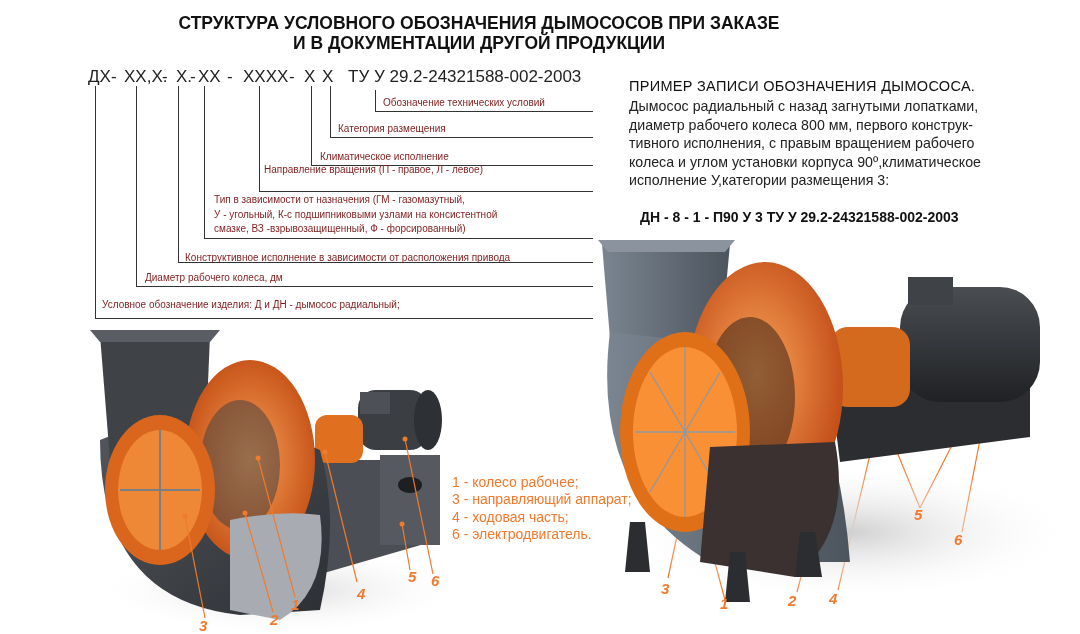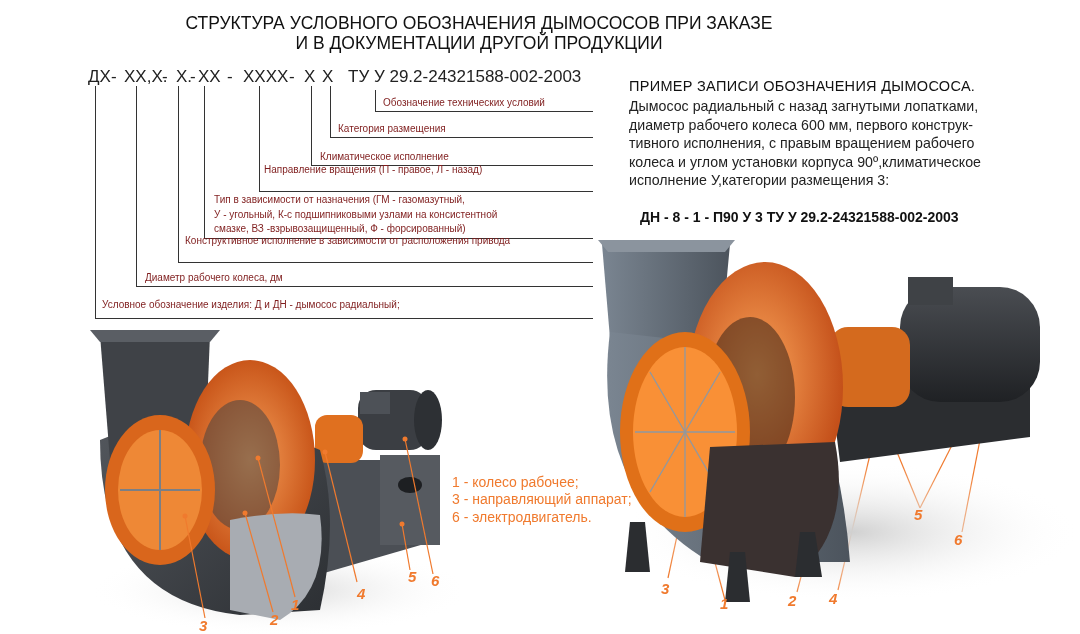--- a/index.html
+++ b/index.html
@@ -5,21 +5,21 @@
   html, body { margin: 0; padding: 0; }
   body {
     width: 1080px; height: 634px; position: relative; overflow: hidden;
     background: #ffffff;
     font-family: "Liberation Sans", "DejaVu Sans", sans-serif;
     color: #111;
   }
   .abs { position: absolute; }
   .title {
     left: 0; width: 958px; top: 13px; text-align: center;
-    font-weight: normal; font-size: 17.5px; line-height: 20px; color: #111;
+    font-weight: bold; font-size: 17.5px; line-height: 20px; color: #111;
   }
   .code-row {
     left: 88px; top: 67px; font-size: 17px; color: #222; white-space: pre;
   }
   .code-row span { position: absolute; top: 0; white-space: nowrap; }
   .vline { position: absolute; width: 1px; background: #333; }
   .hline { position: absolute; height: 1px; background: #333; }
   .desc {
     position: absolute; font-size: 10px; line-height: 14.5px; color: #7f1d1d; white-space: nowrap;
   }
@@ -71,35 +71,35 @@
 <div class="hline" style="left:259px; top:191px; width:334px"></div>
 <div class="hline" style="left:204px; top:238px; width:389px"></div>
 <div class="hline" style="left:178px; top:262px; width:415px"></div>
 <div class="hline" style="left:136px; top:286px; width:457px"></div>
 <div class="hline" style="left:95px;  top:318px; width:498px"></div>
 
 <div class="desc" style="left:383px; top:96px">Обозначение технических условий</div>
 <div class="desc" style="left:338px; top:122px">Категория размещения</div>
 <div class="desc" style="left:320px; top:150px">Климатическое исполнение</div>
 <div class="desc" style="left:264px; top:163px">
-  <div>Направление вращения (П - правое, Л - назад)</div>
+  <div>Направление вращения (П - правое, Л - левое)</div>
 </div>
 <div class="desc" style="left:214px; top:193px">
   <div>Тип в зависимости от назначения (ГМ - газомазутный,</div>
   <div>У - угольный, К-с подшипниковыми узлами на консистентной</div>
   <div>смазке, ВЗ -взрывозащищенный, Ф - форсированный)</div>
 </div>
-<div class="desc" style="left:185px; top:234px">Конструктивное исполнение в зависимости от расположения привода</div>
+<div class="desc" style="left:185px; top:251px">Конструктивное исполнение в зависимости от расположения привода</div>
 <div class="desc" style="left:145px; top:271px">Диаметр рабочего колеса, дм</div>
 <div class="desc" style="left:102px; top:298px">Условное обозначение изделия: Д и ДН - дымосос радиальный;</div>
 
 <div class="abs example-heading">ПРИМЕР  ЗАПИСИ  ОБОЗНАЧЕНИЯ  ДЫМОСОСА.</div>
 <div class="abs example-body">
   <div>Дымосос радиальный с назад загнутыми лопатками,</div>
-  <div>диаметр рабочего колеса 600 мм, первого конструк-</div>
+  <div>диаметр рабочего колеса 800 мм, первого конструк-</div>
   <div>тивного исполнения, с правым вращением рабочего</div>
   <div>колеса и углом установки корпуса 90º,климатическое</div>
   <div>исполнение У,категории размещения 3:</div>
 </div>
 <div class="abs example-code">ДН - 8 - 1 - П90  У 3 ТУ У 29.2-24321588-002-2003</div>
 
 <svg style="left:80px; top:320px" width="380" height="314" viewBox="0 0 380 314">
   <defs>
     <radialGradient id="lo" cx="50%" cy="50%" r="50%">
       <stop offset="0%" stop-color="#f6a05a"></stop>
@@ -173,20 +173,21 @@
 <div class="callout" style="left:291px; top:596px">1</div>
 <div class="callout" style="left:270px; top:611px">2</div>
 <div class="callout" style="left:199px; top:617px">3</div>
 <div class="callout" style="left:357px; top:585px">4</div>
 <div class="callout" style="left:408px; top:568px">5</div>
 <div class="callout" style="left:431px; top:572px">6</div>
 
 <div class="abs legend">
   <div>1 - колесо рабочее;</div>
   <div>3 - направляющий аппарат;</div>
+  <div>4 - ходовая часть;</div>
   <div>6 - электродвигатель.</div>
 </div>
 
 <svg style="left:590px; top:232px" width="490" height="402" viewBox="0 0 490 402">
   <defs>
     <radialGradient id="ro" cx="45%" cy="45%" r="55%">
       <stop offset="0%" stop-color="#fba55a"></stop>
         <stop offset="100%" stop-color="#c4501a"></stop>
     </radialGradient>
     <linearGradient id="rg" x1="0" y1="0" x2="1" y2="0">

